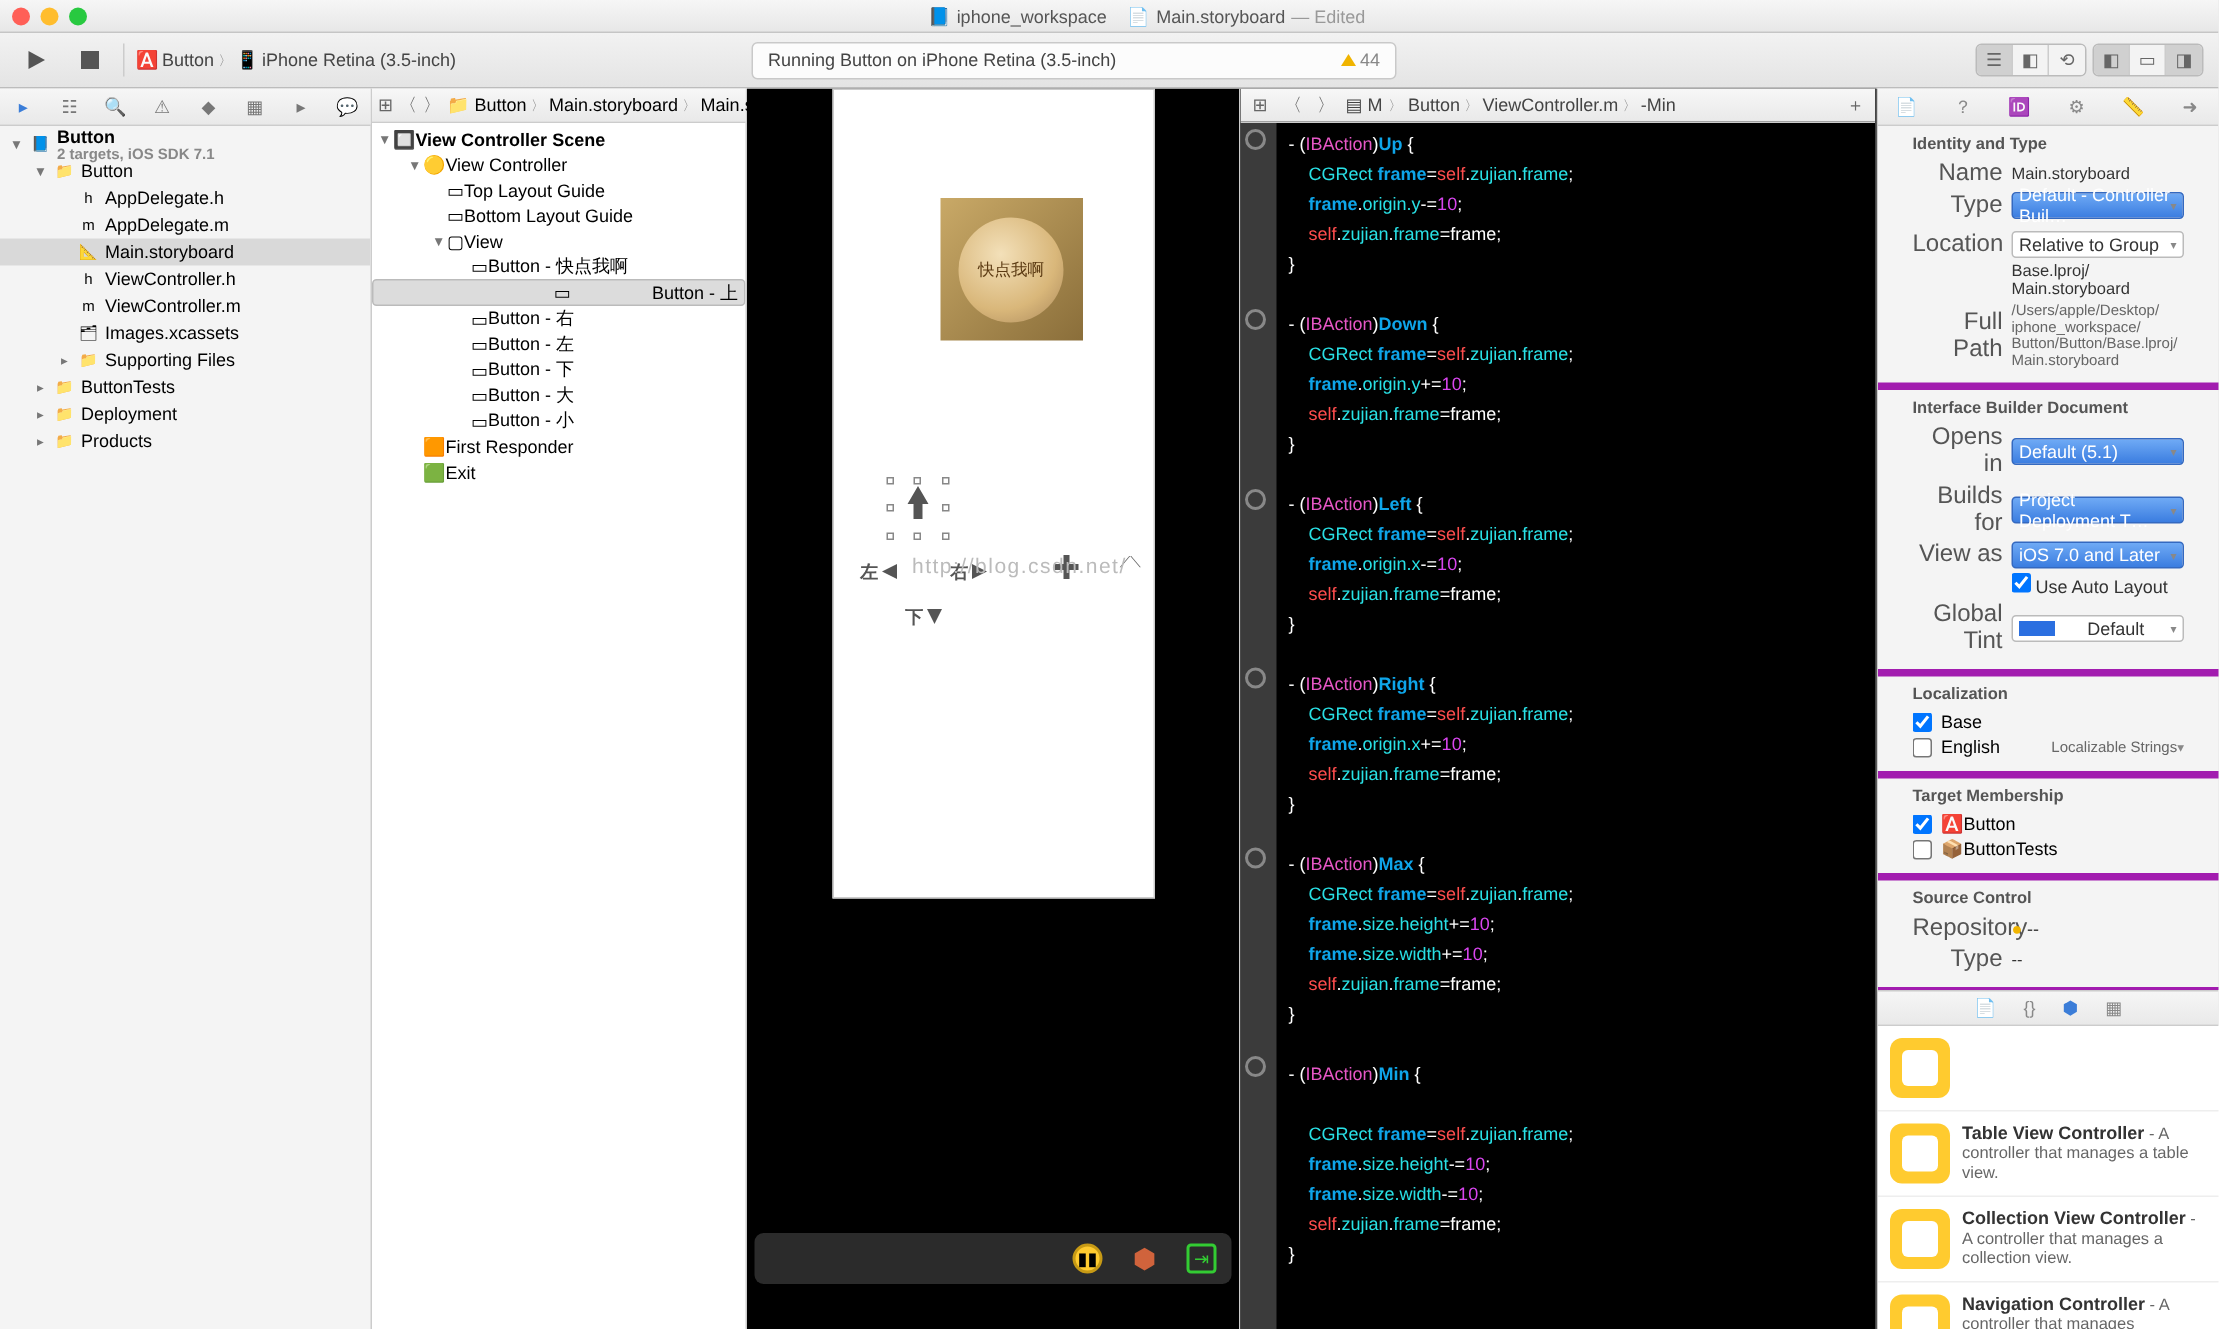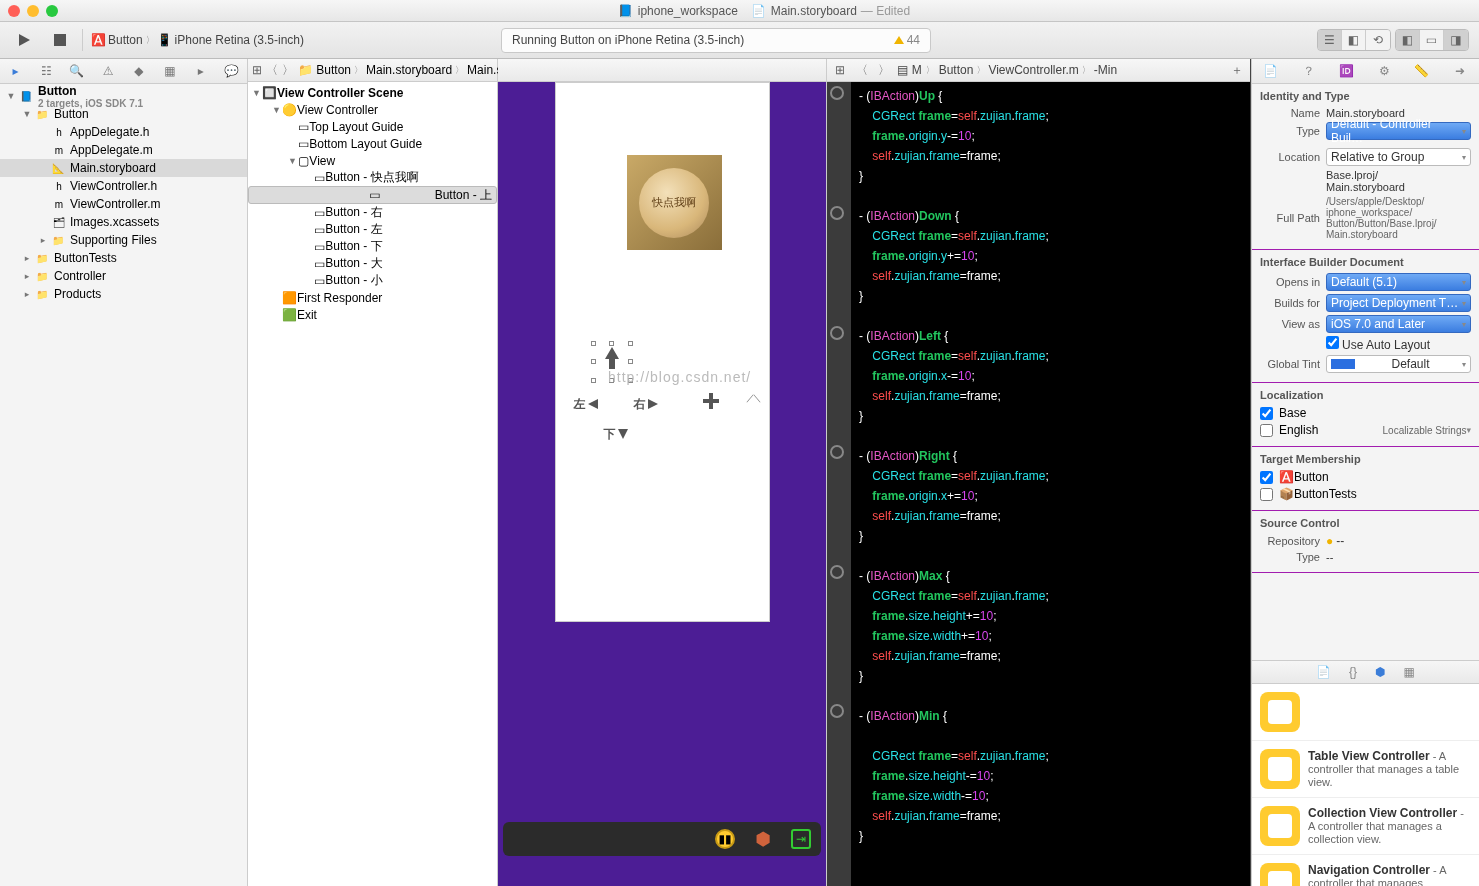--- a/index.html
+++ b/index.html
@@ -35,21 +35,21 @@
 .row.bold { font-weight:600; }
 .sub { color:#888; font-size:10px; }
 
 .outline { width:250px; background:#fff; border-right:1px solid #ccc; display:flex; flex-direction:column; }
 .outjump { height:23px; background:linear-gradient(#f7f7f7,#e9e9e9); border-bottom:1px solid #ccc; display:flex; align-items:center; padding:0 4px; gap:4px; font-size:11px; }
 .outtree { flex:1; overflow:auto; padding-top:2px; }
 .orow { display:flex; align-items:center; height:17px; font-size:11px; }
 .orow.sel { background:#dcdcdc; }
 .orow.bold { font-weight:600; }
 
-.canvas { flex:1; background:#4c1d95; border-right:1px solid #ccc; display:flex; flex-direction:column; position:relative; }
+.canvas { flex:1; background:#000000; border-right:1px solid #ccc; display:flex; flex-direction:row; position:relative; }
 .cantop { height:23px; background:linear-gradient(#f7f7f7,#e9e9e9); border-bottom:1px solid #ccc; }
 .canbody { flex:1; display:flex; align-items:flex-start; justify-content:center; overflow:hidden; padding-top:0; }
 .phone { width:215px; height:540px; background:#fff; border:1px solid #ccc; margin-top:0; position:relative; }
 .imgph { position:absolute; left:71px; top:72px; width:95px; height:95px; background:linear-gradient(135deg,#c9a967,#8a6e3a); display:flex; align-items:center; justify-content:center; font-size:9px; color:#333; overflow:hidden; }
 .facecircle{width:70px;height:70px;border-radius:50%;background:radial-gradient(circle at 40% 35%,#f3e0b9 0%,#d9b77a 60%,#a8865a 100%);}
 .arrowbtn { position:absolute; width:26px; height:26px; display:flex; align-items:center; justify-content:center; color:#555; font-size:18px; font-weight:bold; }
 .handles { position:absolute; width:42px; height:42px; left:35px; top:258px; }
 .handles .h { position:absolute; width:5px;height:5px;border:1px solid #888;background:#fff; }
 .debugstrip { position:absolute; bottom:30px; left:5px; right:5px; height:34px; background:#2b2b2b; border-radius:6px; display:flex; align-items:center; justify-content:flex-end; gap:18px; padding:0 10px; }
 .dbgbtn { width:20px; height:20px; border-radius:50%; display:flex; align-items:center; justify-content:center; font-size:12px;}
@@ -57,33 +57,33 @@
 
 .editor { width:424px; background:#000; color:#fff; font-family:Menlo,monospace; font-size:13px; overflow:auto; border-right:1px solid #444; position:relative; }
 .ejump { height:23px; background:linear-gradient(#f7f7f7,#e9e9e9); border-bottom:1px solid #ccc; display:flex; align-items:center; font-size:11px; color:#444; padding:0 4px; gap:4px; }
 .code { padding:4px 0 20px 10px; line-height:20px; white-space:pre; }
 .gut { position:absolute; left:0; top:23px; bottom:0; width:24px; background:#3b3b3b; }
 .bp { position:absolute; left:3px; width:14px; height:14px; border:2px solid #888; border-radius:50%; }
 .cls { color:#29e0e5;text-align:right; }
 .slf { color:#ff4d4d; }
 .prop { color:#29e0e5; }
 .num { color:#d946ef; }
-.fn { color:#22c55e; font-weight:bold; }
+.fn { color:#0ea5e9; font-weight:bold; }
 .op { color:#fff; }
 .mag { color:#e657c6; }
 
 .insp { width:228px; background:#f4f4f4; display:flex; flex-direction:column; border-left:1px solid #ccc; }
 .insptabs { height:25px; background:linear-gradient(#f6f6f6,#e9e9e9); border-bottom:1px solid #ccc; display:flex; align-items:center; justify-content:space-around; }
 .insptabs div { color:#888; width:18px; height:18px; display:flex; align-items:center; justify-content:center; }
 .insptabs div.active { color:#3b7dd8; }
 .inspbody { flex:1; overflow:auto; font-size:11px; }
-.sect { border-bottom:1px solid #a21caf; padding:6px 8px; }
+.sect { border-bottom:5px solid #a21caf; padding:6px 23px; }
 .sect h4 { font-size:11px; font-weight:600; color:#555; margin-bottom:5px; }
 .frow { display:flex; align-items:center; margin:3px 0; }
-.flabel { width:66px; text-align:right; padding-right:6px; color:#555; font-size:11px; }
+.flabel { width:66px; text-align:right; padding-right:6px; color:#555; font-size:16px; }
 .fval { flex:1; font-size:11px; color:#333; }
 .sel { background:#fff; border:1px solid #bbb; border-radius:3px; height:18px; padding:0 4px; display:flex; align-items:center; justify-content:space-between; font-size:10px; }
 .sel.blue { background:linear-gradient(#6faaf5,#3b7de0); color:#fff; border-color:#3469c0; }
 .sel .car { font-size:8px; }
 .chk { width:13px; height:13px; }
 
 .libtabs { height:24px; background:linear-gradient(#f6f6f6,#e9e9e9); border-top:1px solid #ccc; border-bottom:1px solid #ccc; display:flex; align-items:center; justify-content:center; gap:18px; color:#888; }
 .libtabs .active { color:#3b7dd8; }
 .liblist { height:202px; overflow:auto; background:#fff; }
 .libitem { display:flex; padding:8px; border-bottom:1px solid #eee; gap:8px; align-items:center; }
@@ -217,21 +217,21 @@
               <span>Supporting Files</span>
             </div>
             <div class="row" style="padding-left: 22px;">
               <span class="disc">▸</span>
               <span class="ic">📁</span>
               <span>ButtonTests</span>
             </div>
             <div class="row" style="padding-left: 22px;">
               <span class="disc">▸</span>
               <span class="ic">📁</span>
-              <span>Controller</span>
+              <span>Deployment</span>
             </div>
             <div class="row" style="padding-left: 22px;">
               <span class="disc">▸</span>
               <span class="ic">📁</span>
               <span>Products</span>
             </div>
           </div>
       </div>
     </div>
 

